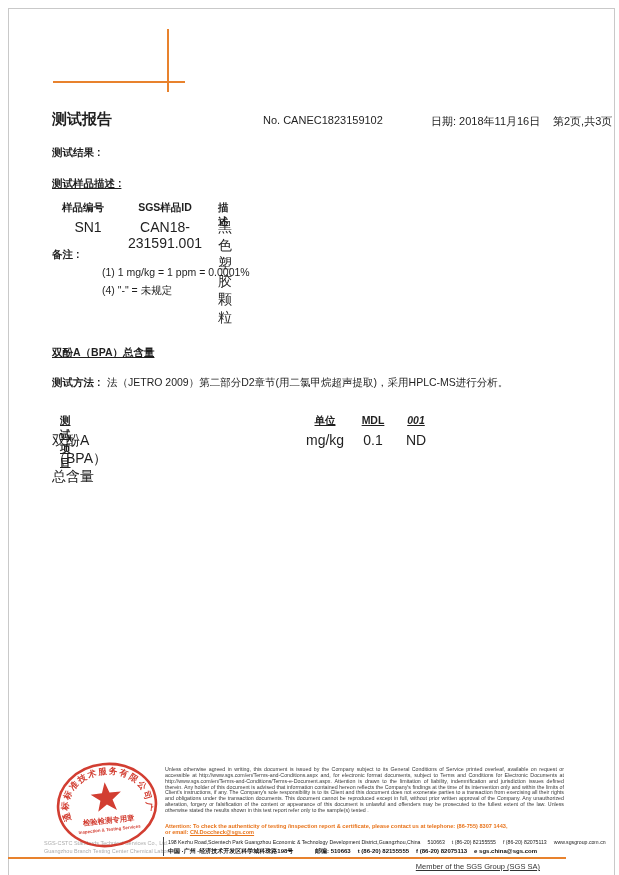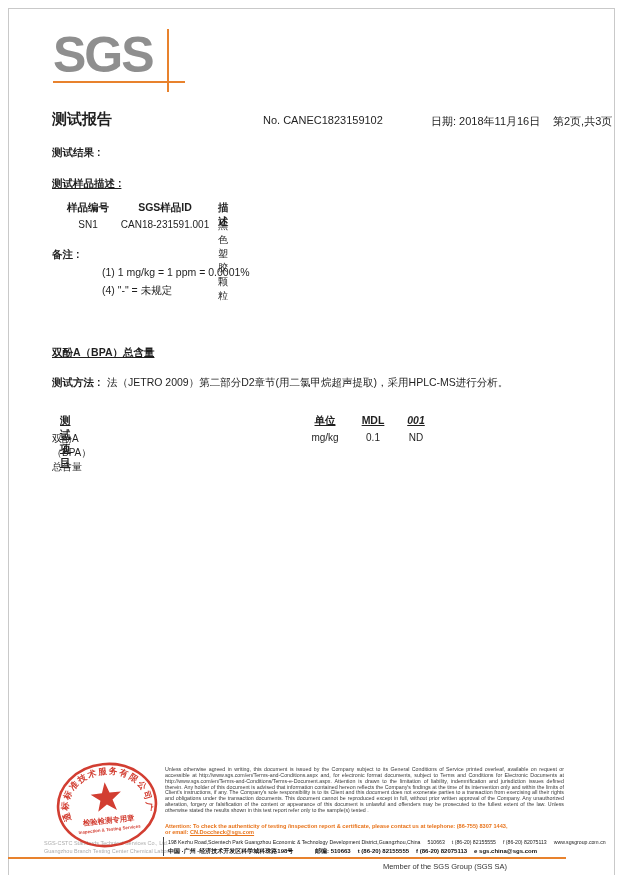--- a/index.html
+++ b/index.html
@@ -12,21 +12,21 @@
   
   .logo-text { font-size:50px; font-weight:bold; color:#8f8f8f; letter-spacing:-2px; line-height:1; }
   .logo-hline { position:absolute; left:53px; top:81px; width:132px; height:2px; background:#e8822d; }
   .logo-vline { position:absolute; left:167px; top:29px; width:2px; height:63px; background:#e8822d; }
 
   
   .title { font-size:15px; font-weight:bold; }
   .hmeta { font-size:11px;margin-left:48px; }
 
   .lbl { font-size:10.5px; font-weight:600; }
-  .txt { font-size:10px; }
+  .txt { font-size:14px; }
   .u { text-decoration:underline; }
   .b { font-weight:700; }
   .it { font-style:italic; }
   .ctr { text-align:center; display:inline-block; }
 
   .notes div { line-height:18px; font-size:10.5px; }
 
   .method { width:442px; font-size:10.5px; line-height:21px; }
 
   
@@ -45,36 +45,33 @@
 </style>
 </head>
 <body>
 
 <div class="page">
 
   <div class="edge" style="left:8px; top:8px; width:607px; height:1px;"></div>
   <div class="edge" style="left:8px; top:8px; width:1px; height:867px;"></div>
   <div class="edge" style="left:614px; top:8px; width:1px; height:867px;"></div>
 
-  <div class="abs" style="left:53px; top:30px;">
-    <span class="logo-text">SGS</span>
-  </div>
   <div class="logo-hline"></div>
   <div class="logo-vline"></div>
 
   <div class="abs title" style="left:52px; top:110px;font-family:Liberation Mono, monospace;">测试报告</div>
   <div class="abs hmeta" style="left:215px; top:114px;">No. CANEC1823159102</div>
   <div class="abs hmeta" style="left:383px; top:114px;">日期: 2018年11月16日</div>
   <div class="abs hmeta" style="left:505px; top:114px;">第2页,共3页</div>
 
   <div class="abs lbl" style="left:52px; top:146px;">测试结果 :</div>
   <div class="abs lbl u" style="left:52px; top:177px;">测试样品描述 :</div>
 
   <div class="abs" style="left:0; top:201px;">
-    <span class="abs lbl ctr" style="left:56px; width:64px;">样品编号</span>
+    <span class="abs lbl ctr" style="left:40px; width:64px;text-align:right;">样品编号</span>
     <span class="abs lbl ctr" style="left:120px; width:90px;">SGS样品ID</span>
     <span class="abs lbl" style="left:218px;">描述</span>
   </div>
   <div class="abs" style="left:0; top:219px;">
     <span class="abs txt ctr" style="left:56px; width:64px;">SN1</span>
     <span class="abs txt ctr" style="left:120px; width:90px;">CAN18-231591.001</span>
     <span class="abs txt" style="left:218px;">黑色塑胶颗粒</span>
   </div>
 
   <div class="abs lbl" style="left:52px; top:248px;">备注 :</div>
@@ -138,15 +135,15 @@
   </div>
   <div class="abs addr-line addr-cn" style="left:168px; top:847px;">
     <span style="width:140px;">中国 ·广州 ·经济技术开发区科学城科珠路198号</span>
     <span>邮编: 510663</span>
     <span>t (86-20) 82155555</span>
     <span>f (86-20) 82075113</span>
     <span>e sgs.china@sgs.com</span>
   </div>
 
   <div class="orange-rule"></div>
-  <div class="abs member" style="left:350px; top:862px; width:190px; text-align:center;">Member of the SGS Group (SGS SA)</div>
+  <div class="abs member" style="left:350px; top:862px; width:190px; text-align:right;text-decoration:underline;">Member of the SGS Group (SGS SA)</div>
 
 </div>
 
 </body></html>

